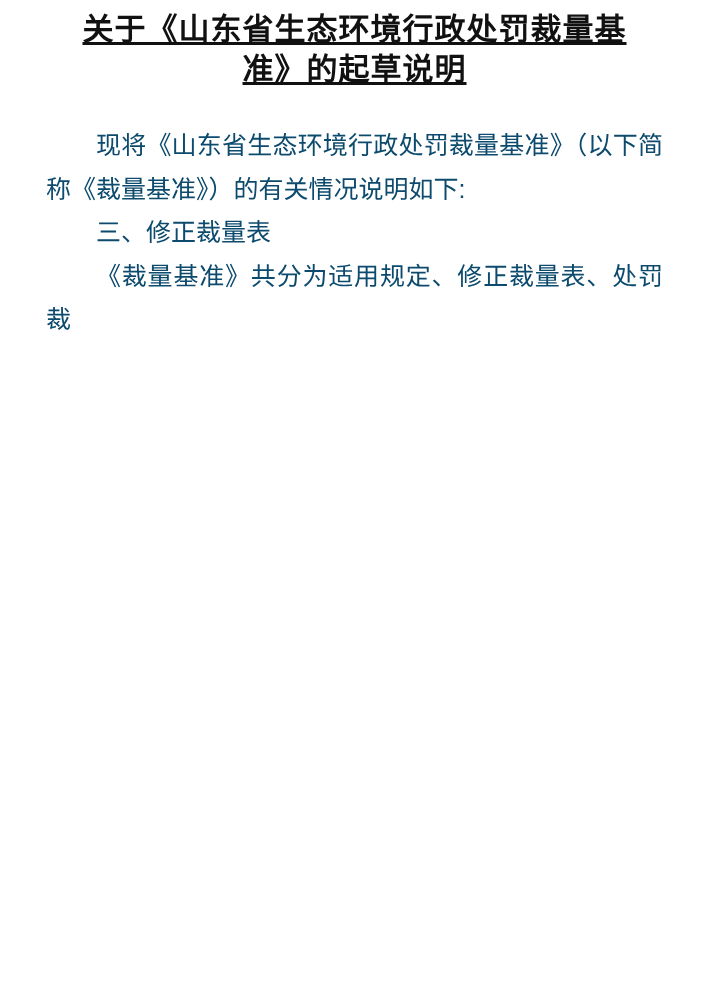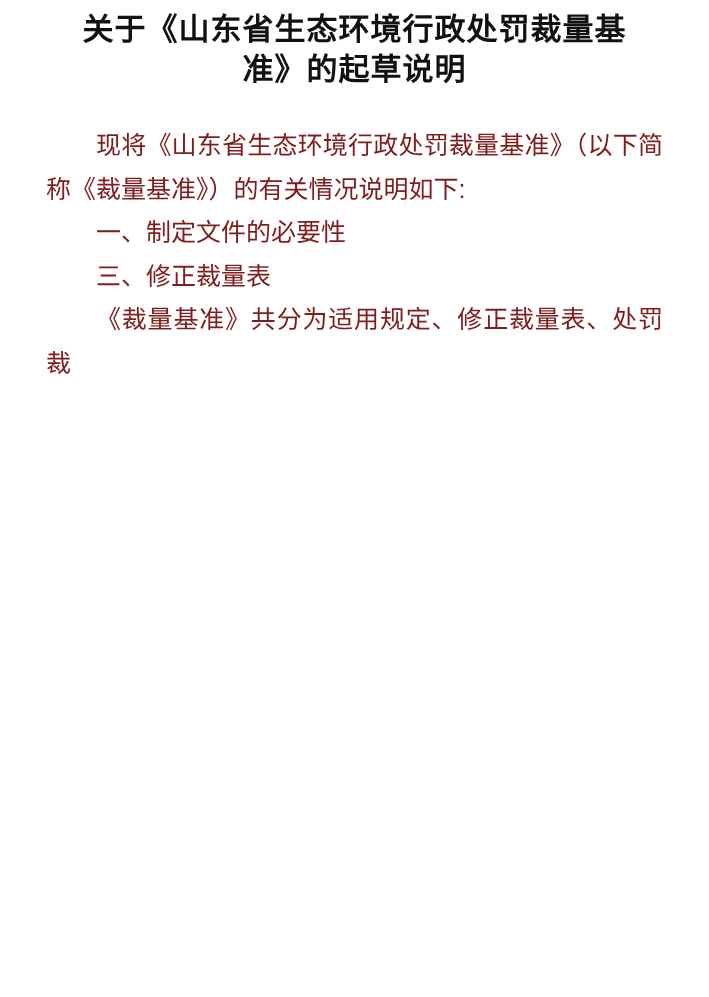--- a/index.html
+++ b/index.html
@@ -21,48 +21,48 @@
   }
   .doc-title {
     margin: 0;
     padding: 4px 14px 0 14px;
     font-size: 31px;
     font-weight: bold;
     line-height: 40px;
     text-align: center;
     color: #111111;
     letter-spacing: 1px;
+    text-decoration: underline;
   }
   .doc-body {
     margin-top: 34px;
   }
   .para {
     margin: 0;
     font-size: 25px;
     line-height: 43.5px;
     text-align: justify;
     text-justify: inter-ideograph;
     text-indent: 2em;
     word-break: break-all;
-    color: #7f1d1d;
+    color: #0c4a6e;
   }
   .heading {
     font-weight: normal;
   }
 </style>
 </head>
 <body>
 
 <div class="page">
   <h1 class="doc-title">关于《山东省生态环境行政处罚裁量基准》的起草说明</h1>
 
   <div class="doc-body">
     <p class="para">现将《山东省生态环境行政处罚裁量基准》（以下简称《裁量基准》）的有关情况说明如下:</p>
 
-    <p class="para heading">一、制定文件的必要性</p>
 
 
 
 
     <p class="para heading">三、修正裁量表</p>
 
     <p class="para">《裁量基准》共分为适用规定、修正裁量表、处罚裁</p>
   </div>
 </div>
 

